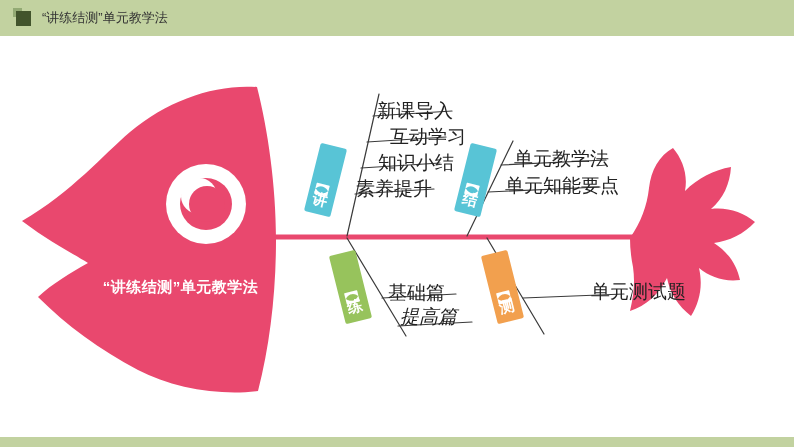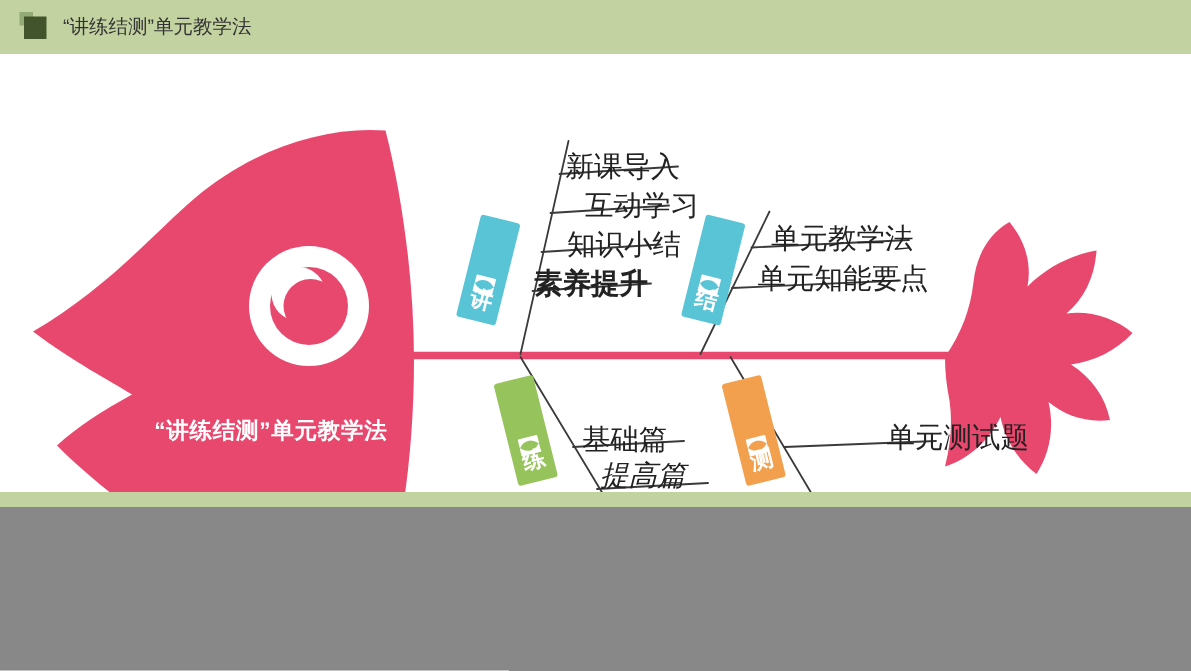--- a/index.html
+++ b/index.html
@@ -1,18 +1,18 @@
 <!DOCTYPE html>
 <html><head>
 <meta charset="utf-8">
 <style>
   html,body { margin:0; padding:0; background:#888; }
   * { box-sizing:border-box; }
   .slide {
-    position:relative; width:794px; height:338px;
+    position:relative; width:794px; height:447px;
     background:#ffffff; overflow:hidden; margin:0 auto;
     font-family:"Liberation Sans","DejaVu Sans",sans-serif;
   }
   
   .topbar {
     position:absolute; left:0; top:0; width:794px; height:36px;
     background:#c2d2a0; z-index:4;
   }
   .bottombar {
     position:absolute; left:0; bottom:0; width:794px; height:10px;
@@ -44,21 +44,21 @@
     display:flex; align-items:center; justify-content:center;
     border-radius:2px; line-height:27px;
   }
   .bl-jiang { left:312px; top:145px; background:#58c4d6; transform:rotate(14deg); }
   .bl-jie   { left:462px; top:145px; background:#58c4d6; transform:rotate(14deg); }
   .bl-lian  { left:337px; top:252px; background:#97c35c; transform:rotate(-14deg); }
   .bl-ce    { left:489px; top:252px; background:#f2a04e; transform:rotate(-14deg); }
   .item {
     position:absolute; font-size:19px; color:#222222; white-space:nowrap; z-index:3;
   }
-  .item.bold { font-weight:bold; }
+  .item.bold { font-weight:normal; }
   .it-jiang0 { left:377px; top:98px; }
   .it-jiang1 { left:390px; top:124px; }
   .it-jiang2 { left:378px; top:150px; }
   .it-jiang3 { left:356px; top:176px; }
   .it-jie0   { left:514px; top:146px; }
   .it-jie1   { left:505px; top:173px; }
   .it-lian0  { left:388px; top:280px; }
   .it-lian1  { left:400px; top:304px;font-style:italic; }
   .it-ce0    { left:543px; top:279px;margin-left:48px; }
 </style>

